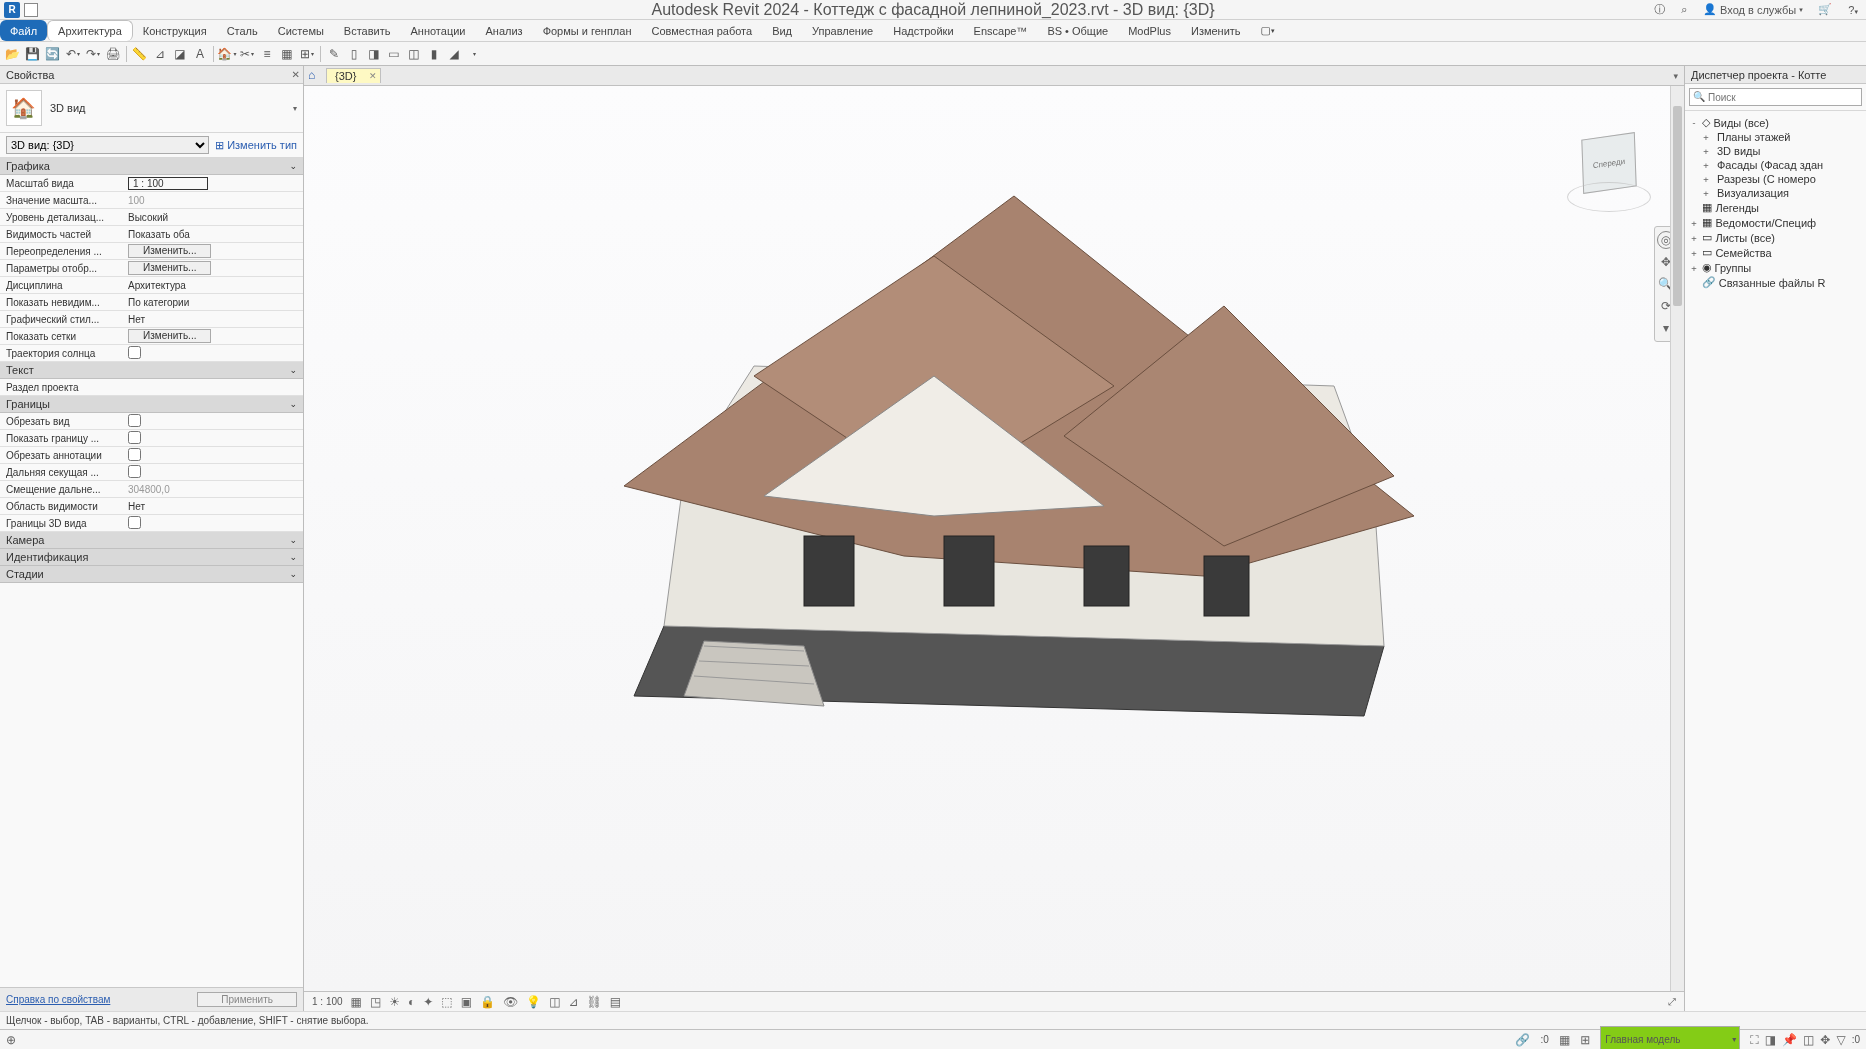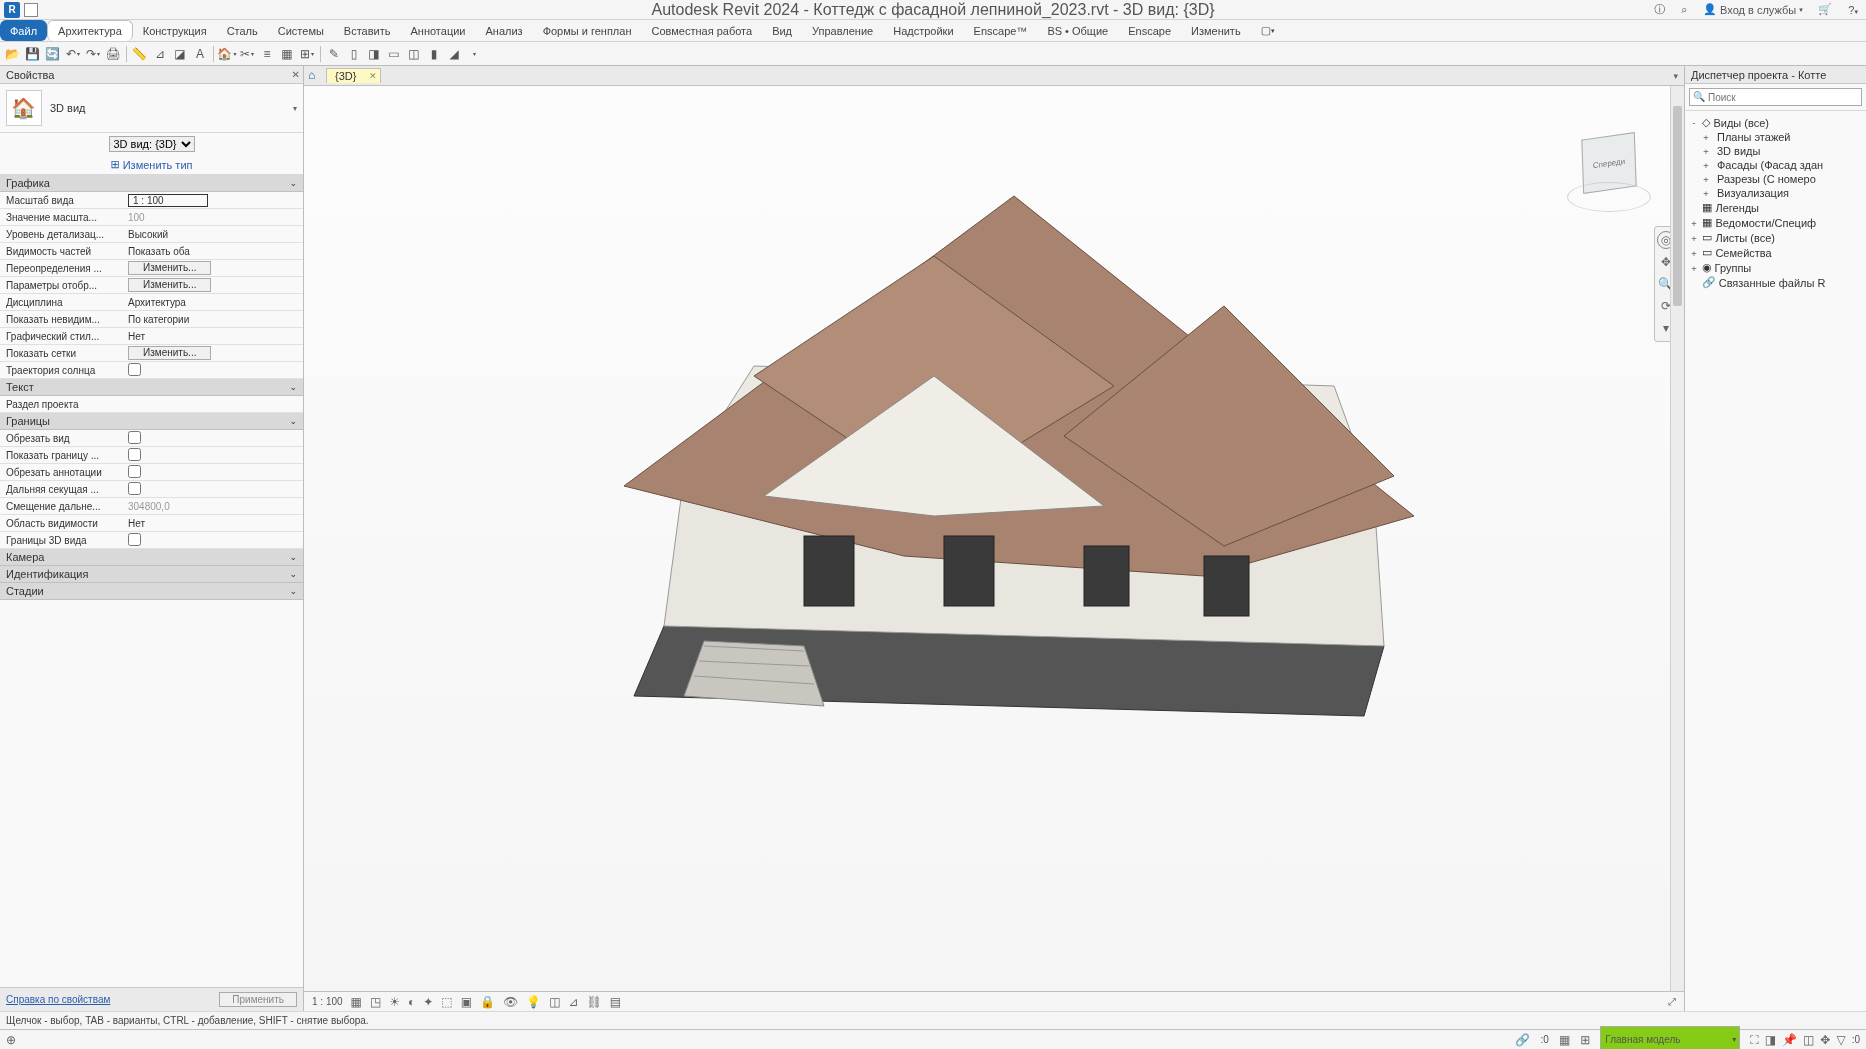--- a/index.html
+++ b/index.html
@@ -30,35 +30,35 @@
 .main { display: flex; height: calc(1049px - 20px - 22px - 24px - 20px - 18px); }
 
 
 .props-panel { width: 304px; background: #f9f9f9; border-right: 1px solid #bcbcbc; display: flex; flex-direction: column; font-size: 11px; }
 .props-header { height: 18px; background: #eaeaea; border-bottom: 1px solid #c8c8c8; display: flex; align-items: center; padding: 0 6px; font-size: 11px; position: relative; }
 .props-header .x { position: absolute; right: 3px; font-size: 10px; color: #666; cursor: default; }
 .type-selector { display: flex; align-items: center; padding: 6px; gap: 8px; border-bottom: 1px solid #d8d8d8; }
 .type-selector .icon { width: 36px; height: 36px; border: 1px solid #ccc; background: #fff; display: flex; align-items: center; justify-content: center; font-size: 20px; }
 .type-selector .label { flex: 1; font-size: 11px; }
 .type-selector .dd { font-size: 8px; color: #666; }
-.instance-row { display: flex; align-items: center; padding: 3px 6px; gap: 6px; border-bottom: 1px solid #d8d8d8; flex-direction: column; }
+.instance-row { display: flex; align-items: center; padding: 3px 6px; gap: 6px; border-bottom: 1px solid #d8d8d8; }
 .instance-row select { flex: 1; font-size: 11px; height: 18px; border: 1px solid #aaa; }
 .instance-row .edit-type { font-size: 11px; color: #2a5db0; cursor: default; display: flex; align-items: center; gap: 3px; }
 .prop-group-hdr { background: #d9d9d9; padding: 2px 6px; font-size: 11px; display: flex; align-items: center; border-bottom: 1px solid #c0c0c0; }
 .prop-group-hdr .caret { margin-left: auto; font-size: 9px; }
 .prop-row { display: flex; border-bottom: 1px solid #e0e0e0; height: 17px; align-items: center; font-size: 10px; }
 .prop-row .k { width: 124px; padding-left: 6px; overflow: hidden; white-space: nowrap; text-overflow: ellipsis; color: #333; }
 .prop-row .v { flex: 1; padding-left: 4px; color: #333; }
 .prop-row .v.dim { color: #999; }
 .prop-row .v input[type=checkbox] { margin: 0; }
 .prop-row .v .btn { display: inline-block; background: #f0f0f0; border: 1px solid #aaa; padding: 0 14px; font-size: 10px; height: 14px; line-height: 12px; }
 .prop-row .v .boxed { border: 1px solid #333; padding: 0 4px; display: inline-block; min-width: 80px; }
 .props-footer { margin-top: auto; display: flex; justify-content: space-between; align-items: center; padding: 4px 6px; border-top: 1px solid #c8c8c8; background: #eaeaea; }
 .props-footer .help { color: #2a5db0; text-decoration: underline; font-size: 10px; }
-.props-footer .apply { border: 1px solid #aaa; padding: 1px 12px; background: #f0f0f0; font-size: 10px; color: #888; }
+.props-footer .apply { border: 1px solid #aaa; padding: 1px 23px; background: #f0f0f0; font-size: 10px; color: #888; }
 
 
 .canvas-area { flex: 1; display: flex; flex-direction: column; background: #fff; position: relative; }
 .doc-tabs { height: 20px; background: #eaeaea; border-bottom: 1px solid #c0c0c0; display: flex; align-items: center; padding-left: 4px; gap: 2px; }
 .doc-tabs .home-icon { width: 16px; height: 16px; color: #2a5db0; font-size: 12px; }
 .doc-tabs .tab { background: #fef9c3; border: 1px solid #c0c0c0; border-bottom: none; padding: 1px 24px 1px 8px; font-size: 11px; position: relative; }
 .doc-tabs .tab .x { position: absolute; right: 4px; top: 2px; font-size: 9px; color: #888; }
 .doc-tabs .expand { margin-left: auto; font-size: 9px; padding-right: 6px; color: #666; }
 
 .viewport { flex: 1; position: relative; background: linear-gradient(#fcfcfd, #f5f5f6); overflow: hidden; }
@@ -142,21 +142,21 @@
   <div class="tab">Вставить</div>
   <div class="tab">Аннотации</div>
   <div class="tab">Анализ</div>
   <div class="tab">Формы и генплан</div>
   <div class="tab">Совместная работа</div>
   <div class="tab">Вид</div>
   <div class="tab">Управление</div>
   <div class="tab">Надстройки</div>
   <div class="tab">Enscape™</div>
   <div class="tab">BS • Общие</div>
-  <div class="tab">Enscape</div>
+  <div class="tab">ModPlus</div>
   <div class="tab">Изменить</div>
   <div class="tab">▢<span style="font-size:7px">▾</span></div>
 </div>
 
 <div class="quick-access">
   <div class="qa-btn">📂</div>
   <div class="qa-btn">💾</div>
   <div class="qa-btn">🔄</div>
   <div class="qa-btn dropdown">↶</div>
   <div class="qa-btn dropdown">↷</div>

